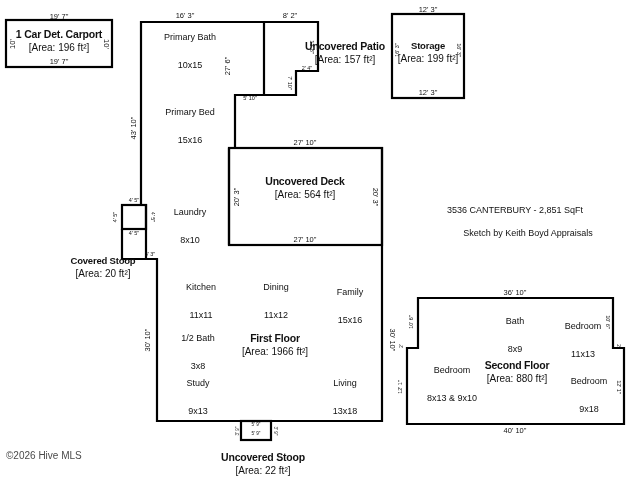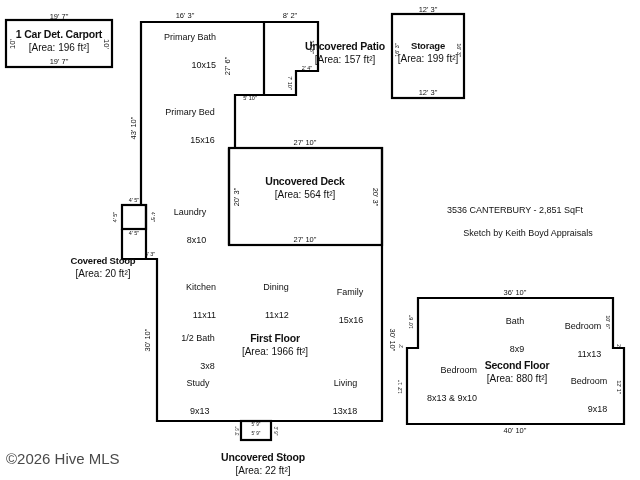--- a/index.html
+++ b/index.html
@@ -23,21 +23,21 @@
   }
   .lbl {
     position: absolute;
     white-space: nowrap;
     line-height: 1.05;
     color: #111111;
   }
   
   .room {
     font-size: 9px;
-    text-align: right;
+    text-align: center;
     transform: translate(-50%, 0);
   }
   .room .nm { display: block; }
   .room .sz { display: block; margin-top: 19px; }
 
   
   .area-title {
     font-size: 10.5px;
     font-weight: bold;
     text-align: center;
@@ -72,21 +72,21 @@
   .dim.tiny2 { font-size: 4.6px; }
 
   
   .note {
     font-size: 9px;
     transform: translate(-50%, 0);
     text-align: center;
   }
   .copyright {
     position: absolute;
-    font-size: 15px;
+    font-size: 10px;
     color: #4a4a4a;
   }
 </style>
 </head>
 <body>
 
 <div id="sketch">
 
   <svg id="vector-layer" viewBox="0 0 640 480">
     <g fill="none" stroke="#000000" stroke-width="2.2" stroke-linejoin="miter">

